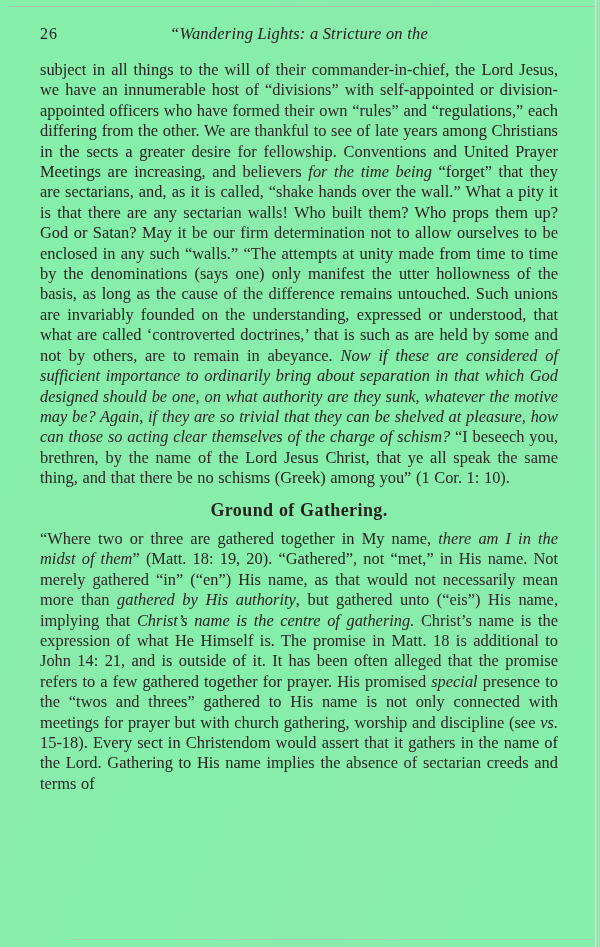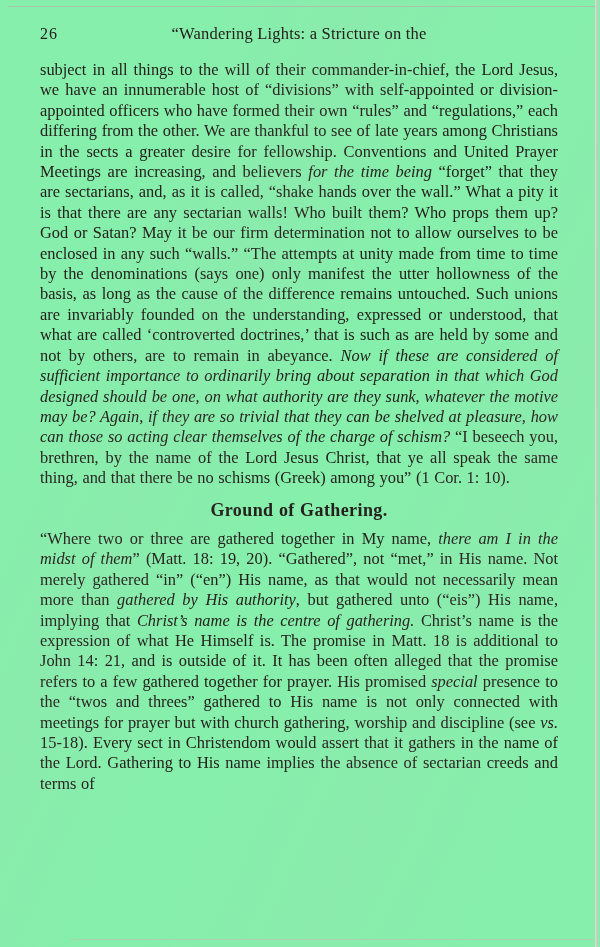--- a/index.html
+++ b/index.html
@@ -56,20 +56,21 @@
   }
   .page-number {
     position: absolute;
     left: 0;
     top: 1px;
     letter-spacing: 1px;
   }
   .running-title {
     display: block;
     text-align: center;
+    font-style: italic;
     font-size: 16.5px;
     letter-spacing: .2px;
   }
   .page-body {
     font-size: 16.4px;
     line-height: 20.4px;
     text-align: justify;
     word-spacing: .5px;
   }
   .body-paragraph {

